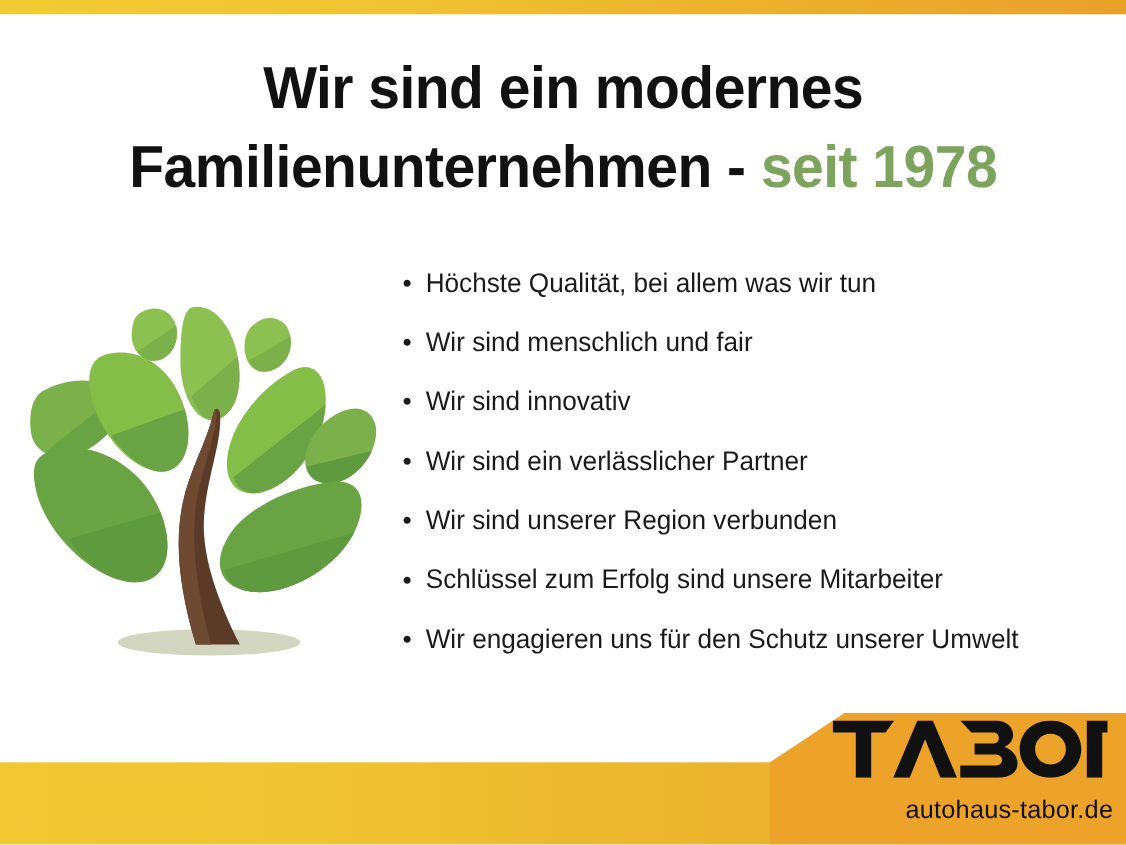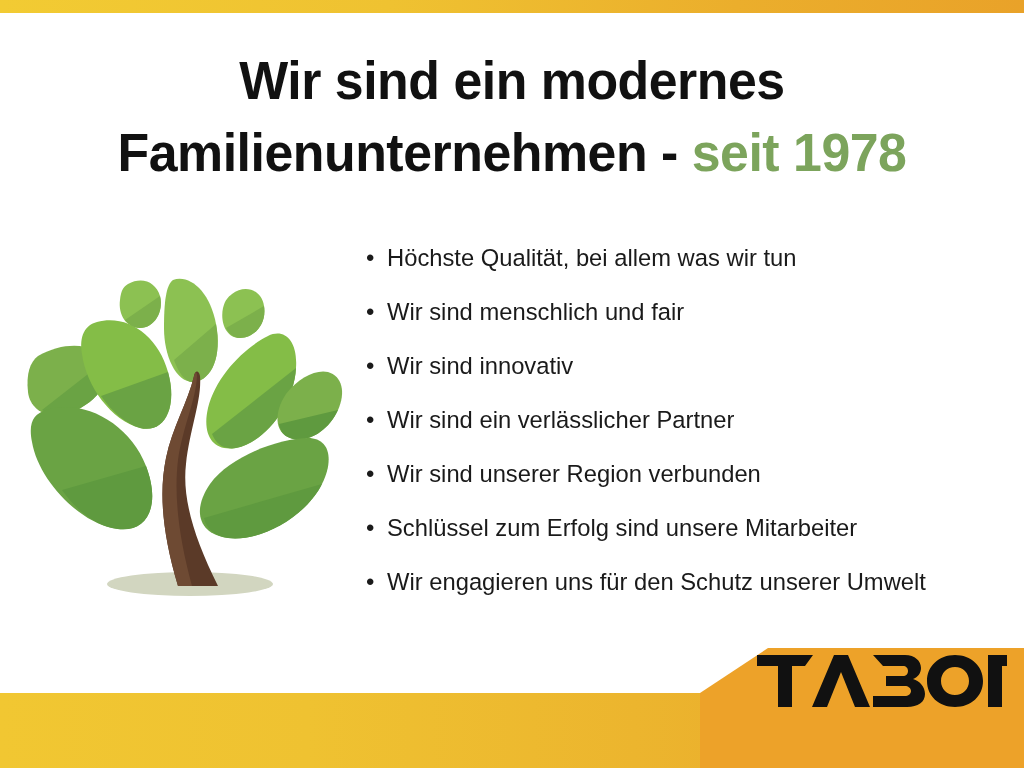--- a/index.html
+++ b/index.html
@@ -239,14 +239,15 @@
       <g fill="#111111">
         <path d="M231 0 H249 C249 0 249 0 249 0 H231 Z"></path>
         <path d="M228 0 H248 V11 H242 V20 H248 V31 H242 V52 H228 Z" fill="none"></path>
       </g>
       <g fill="#111111">
         <path d="M228 0 H248 V31 H239 L250 52 H235 L226 33 V52 H228 Z" fill="none"></path>
       </g>
     </svg>
   </div>
 
+  <div class="logo-tagline">autohaus-tabor.de</div>
 
 </div>
 
 </body></html>

